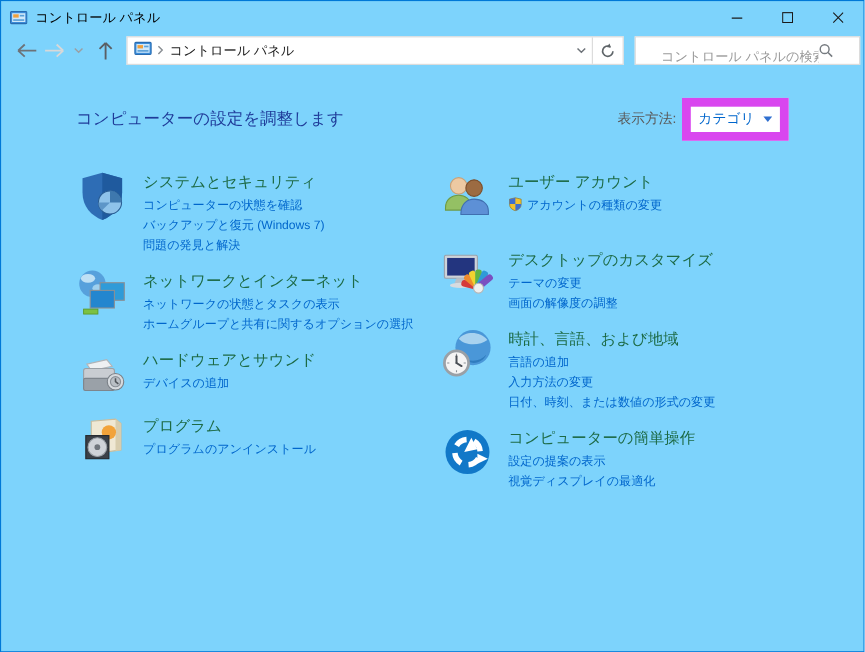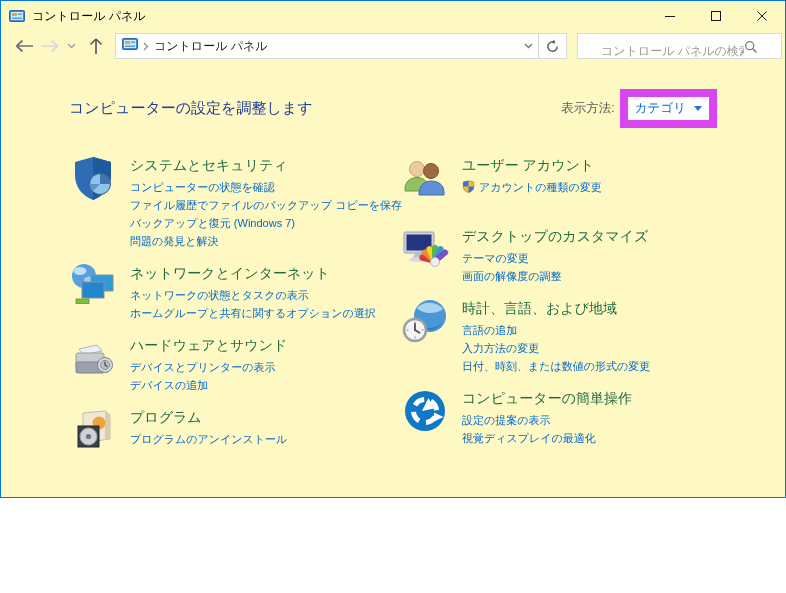--- a/index.html
+++ b/index.html
@@ -1,18 +1,18 @@
 <!DOCTYPE html>
 <html><head>
 <meta charset="utf-8">
 <style>
   * { box-sizing: border-box; margin: 0; padding: 0; }
   html,body { background:#fff; }
   body { font-family: "Liberation Sans", "DejaVu Sans", sans-serif; }
-  .window { position:relative; width:786px; height:498px; background:#fef9c3;
+  .window { position:relative; width:786px; height:593px; background:#7dd3fc;
             border:1px solid #0078d7; overflow:hidden; }
 
   
   .titlebar { height:30px; display:flex; align-items:center; }
   .tb-icon { width:16px; height:16px; margin-left:8px; flex:none; }
   .tb-title { font-size:12px; color:#000; margin-left:7px; white-space:nowrap; }
   .caption { margin-left:auto; display:flex; height:100%; }
   .cap { width:46px; height:100%; display:flex; align-items:center; justify-content:center; }
 
   
@@ -168,21 +168,20 @@
                 <path d="M24 3 L42 8 V21 C42 34 34 42 24 46 C14 42 6 34 6 21 V8 Z" fill="#2e6db5"></path>
                 <path d="M24 3 L42 8 V21 C42 34 34 42 24 46 Z" fill="#1f5a9e"></path>
                 <circle cx="31" cy="30" r="10.5" fill="#8fc3ea" stroke="#2a5d93" stroke-width="1"></circle>
                 <path d="M31 30 L31 19.5 A10.5 10.5 0 0 1 41.5 30 Z" fill="#3e78ae"></path>
                 <path d="M31 30 L23.6 37.4 A10.5 10.5 0 0 1 20.5 30 Z" fill="#5d96c8"></path>
               </svg></div>
     <div class="cat-body">
       <a class="cat-title">システムとセキュリティ</a>
       <div class="cat-links">
                 <a class="cat-link">コンピューターの状態を確認</a>
-                <a class="cat-link">ファイル履歴でファイルのバックアップ コピーを保存</a>
                 <a class="cat-link">バックアップと復元 (Windows 7)</a>
                 <a class="cat-link">問題の発見と解決</a>
               </div>
     </div>
   </div>
 
   <div class="section">
     <div class="cat-icon"><svg viewBox="0 0 48 48" width="48" height="48">
                 <circle cx="15" cy="14" r="12" fill="#57a0dc"></circle>
                 <ellipse cx="11" cy="9" rx="6.5" ry="4" fill="#bfe0f5"></ellipse>
@@ -205,21 +204,20 @@
                 <path d="M10 15 L28 11 L33 17 L14 21 Z" fill="#eef0f2" stroke="#b0b4b8"></path>
                 <rect x="7" y="19" width="28" height="15" rx="2" fill="#c9cdd2" stroke="#9aa0a6"></rect>
                 <rect x="7" y="28" width="28" height="11" rx="1.5" fill="#9aa1a8" stroke="#7e858c"></rect>
                 <circle cx="36" cy="31" r="7.5" fill="#d6dade" stroke="#7a8087"></circle>
                 <circle cx="36" cy="31" r="4.6" fill="#b9bfc5" stroke="#8a9097"></circle>
                 <path d="M36 27.8 V31 L38.6 33" stroke="#50555a" stroke-width="1.4" fill="none"></path>
               </svg></div>
     <div class="cat-body">
       <a class="cat-title">ハードウェアとサウンド</a>
       <div class="cat-links">
-                <a class="cat-link">デバイスとプリンターの表示</a>
                 <a class="cat-link">デバイスの追加</a>
               </div>
     </div>
   </div>
 
   <div class="section">
     <div class="cat-icon"><svg viewBox="0 0 48 48" width="48" height="48">
                 <path d="M14 7 L36 5 L41 9 V33 L19 36 L14 31 Z" fill="#efe8d4" stroke="#c9bc9c"></path>
                 <path d="M36 5 L41 9 V33 L36 34 Z" fill="#d8cdae"></path>
                 <circle cx="30" cy="17" r="6.5" fill="#f2a33a"></circle>

